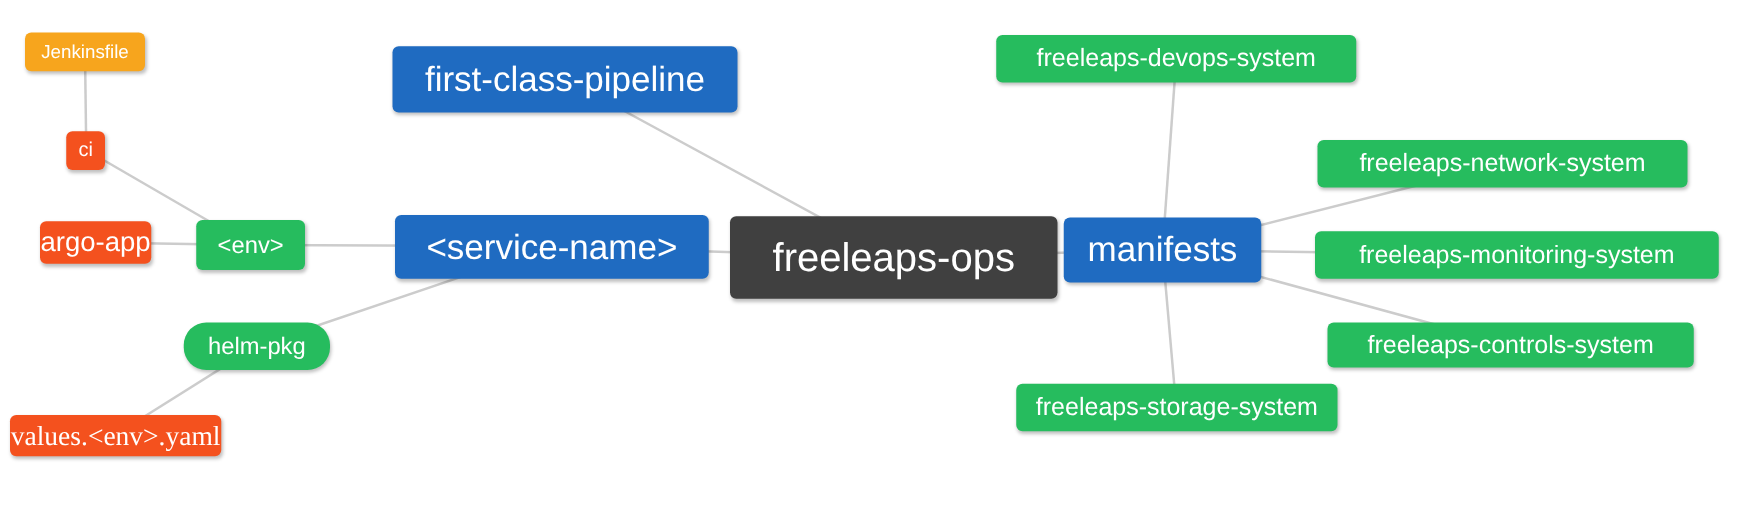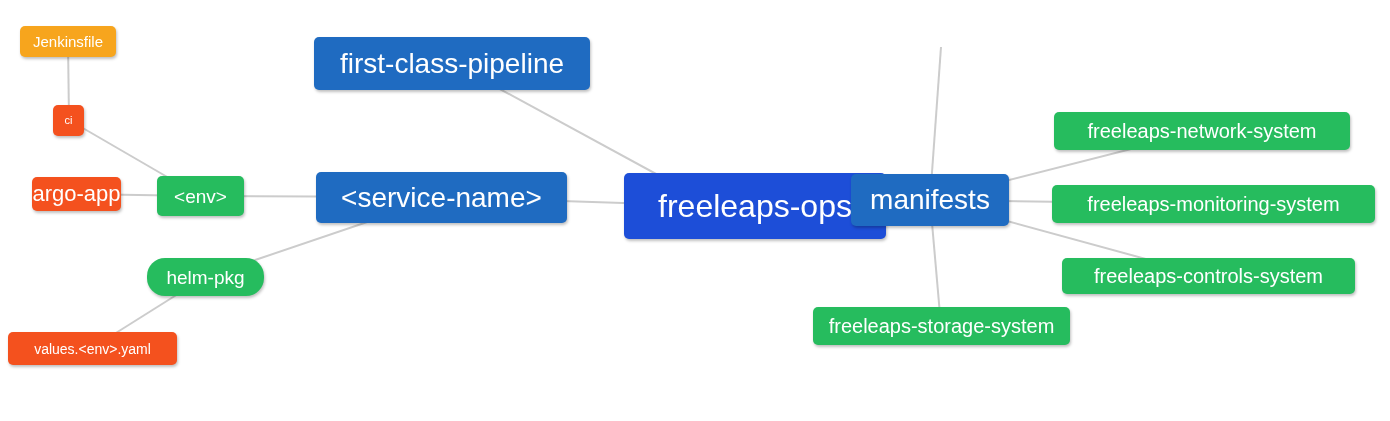--- a/index.html
+++ b/index.html
@@ -34,26 +34,26 @@
     box-shadow: 1px 2px 3px rgba(0,0,0,0.25);
     white-space: nowrap;
     cursor: pointer;
     line-height: 1;
     box-sizing: border-box;
   }
   .c-orange { background: #f7a51d; }
   .c-red    { background: #f4511e; }
   .c-green  { background: #26bc5e; }
   .c-blue   { background: #1f6bc1; }
-  .c-dark   { background: #1d4ed8; margin-left: 40px; }
+  .c-dark   { background: #404040; }
 
   .fs15 { font-size: 15px; }
-  .fs16 { font-size: 11px; }
+  .fs16 { font-size: 16px; }
   .fs17 { font-size: 22px; }
-  .fs18 { font-size: 14px; }
+  .fs18 { font-size: 22px; font-family: Liberation Serif, serif; }
   .fs20 { font-size: 20px; }
   .fs21 { font-size: 19px; }
   .fs28 { font-size: 28px; }
   .fs32 { font-size: 32px; }
 </style>
 </head>
 <body>
 
 <div id="canvas">
 
@@ -77,18 +77,19 @@
   <div class="node c-orange fs15" style="left:20px;   top:26px;  width:96px;  height:31px;">Jenkinsfile</div>
   <div class="node c-red    fs16" style="left:53px;   top:105px; width:31px;  height:31px;">ci</div>
   <div class="node c-red    fs17" style="left:32px;   top:177px; width:89px;  height:34px;">argo-app</div>
   <div class="node c-green  fs21" style="left:157px;  top:176px; width:87px;  height:40px;">&lt;env&gt;</div>
   <div class="node c-green  fs21" style="left:147px;  top:258px; width:117px; height:38px;border-radius:18px;">helm-pkg</div>
   <div class="node c-red    fs18" style="left:8px;    top:332px; width:169px; height:33px;">values.&lt;env&gt;.yaml</div>
   <div class="node c-blue   fs28" style="left:314px;  top:37px;  width:276px; height:53px;">first-class-pipeline</div>
   <div class="node c-blue   fs28" style="left:316px;  top:172px; width:251px; height:51px;">&lt;service-name&gt;</div>
   <div class="node c-dark   fs32" style="left:584px;  top:173px; width:262px; height:66px;">freeleaps-ops</div>
   <div class="node c-blue   fs28" style="left:851px;  top:174px; width:158px; height:52px;">manifests</div>
+  <div class="node c-green  fs20" style="left:797px;  top:28px;  width:288px; height:38px;">freeleaps-devops-system</div>
   <div class="node c-green  fs20" style="left:1054px; top:112px; width:296px; height:38px;">freeleaps-network-system</div>
   <div class="node c-green  fs20" style="left:1052px; top:185px; width:323px; height:38px;text-align:center;">freeleaps-monitoring-system</div>
   <div class="node c-green  fs20" style="left:1062px; top:258px; width:293px; height:36px;">freeleaps-controls-system</div>
   <div class="node c-green  fs20" style="left:813px;  top:307px; width:257px; height:38px;">freeleaps-storage-system</div>
 
 </div>
 
 </body></html>

